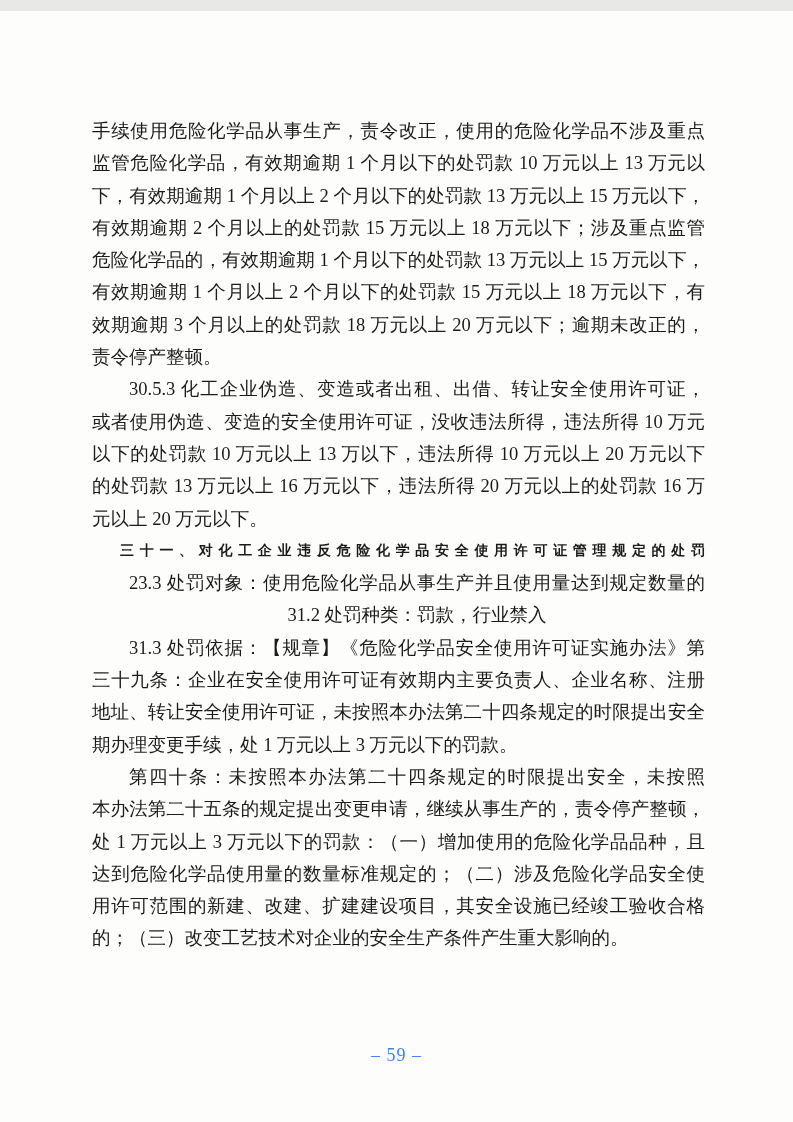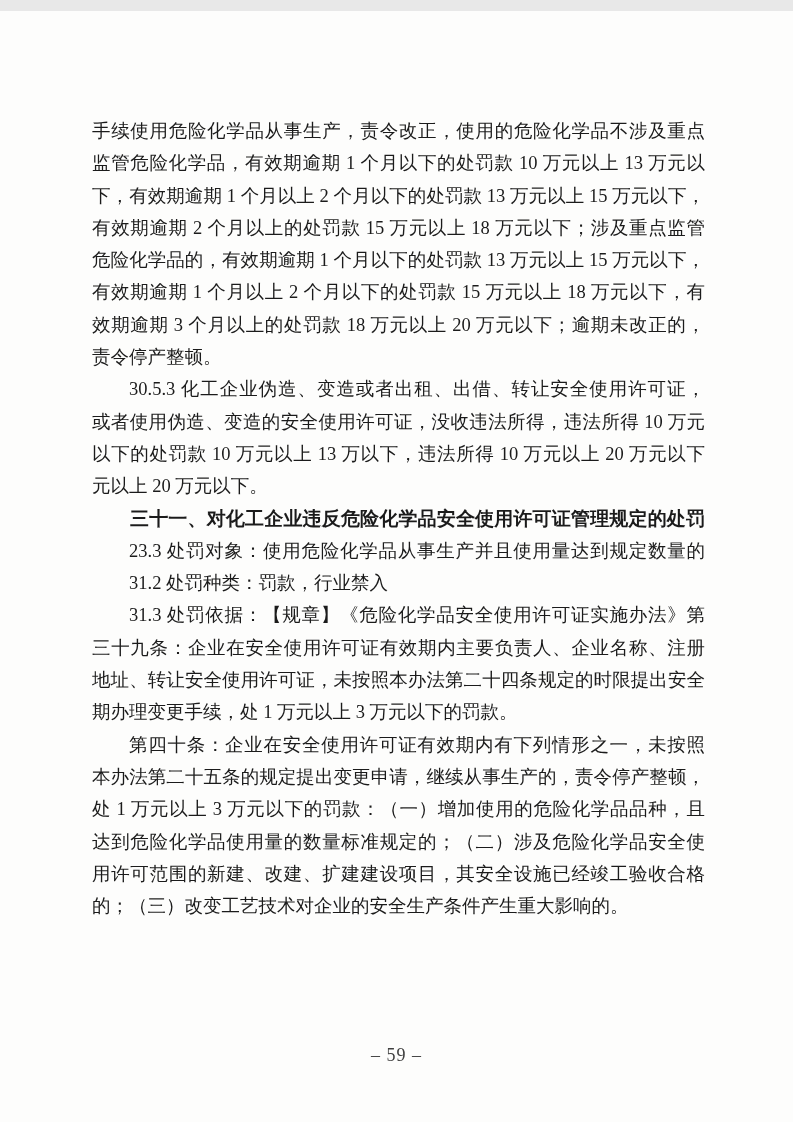--- a/index.html
+++ b/index.html
@@ -30,63 +30,65 @@
     text-align: left;
     white-space: normal;
     overflow: hidden;
   }
   .line.fill {
     text-align: justify;
     text-align-last: justify;
   }
   .line.indent {
     text-indent: 2em;
+    text-align: center;
   }
   .line.bold {
     font-weight: 700;
-    font-family: Liberation Serif, serif;
-    font-size: 19px;
+    font-family: Liberation Mono, monospace;
+    font-size: 14px;
   }
   .footer {
     position: absolute;
     left: 0;
     top: 1034px;
     width: 100%;
     text-align: center;
     font-size: 18px;
     font-family: "Liberation Serif", serif;
-    color: #404040;
+    color: #3b82f6;
     letter-spacing: 1px;
   }
 </style>
 </head>
 <body>
 
 <div class="page">
   <div class="content">
       <div class="line fill">手续使用危险化学品从事生产，责令改正，使用的危险化学品不涉及重点</div>
       <div class="line fill">监管危险化学品，有效期逾期 1 个月以下的处罚款 10 万元以上 13 万元以</div>
       <div class="line fill">下，有效期逾期 1 个月以上 2 个月以下的处罚款 13 万元以上 15 万元以下，</div>
       <div class="line fill">有效期逾期 2 个月以上的处罚款 15 万元以上 18 万元以下；涉及重点监管</div>
       <div class="line fill">危险化学品的，有效期逾期 1 个月以下的处罚款 13 万元以上 15 万元以下，</div>
       <div class="line fill">有效期逾期 1 个月以上 2 个月以下的处罚款 15 万元以上 18 万元以下，有</div>
       <div class="line fill">效期逾期 3 个月以上的处罚款 18 万元以上 20 万元以下；逾期未改正的，</div>
       <div class="line">责令停产整顿。</div>
       <div class="line fill indent">30.5.3 化工企业伪造、变造或者出租、出借、转让安全使用许可证，</div>
       <div class="line fill">或者使用伪造、变造的安全使用许可证，没收违法所得，违法所得 10 万元</div>
       <div class="line fill">以下的处罚款 10 万元以上 13 万以下，违法所得 10 万元以上 20 万元以下</div>
+      <div class="line fill">的处罚款 13 万元以上 16 万元以下，违法所得 20 万元以上的处罚款 16 万</div>
       <div class="line">元以上 20 万元以下。</div>
       <div class="line fill indent bold">三十一、对化工企业违反危险化学品安全使用许可证管理规定的处罚</div>
       <div class="line fill indent">23.3 处罚对象：使用危险化学品从事生产并且使用量达到规定数量的</div>
       <div class="line indent">31.2 处罚种类：罚款，行业禁入</div>
       <div class="line fill indent">31.3 处罚依据：【规章】《危险化学品安全使用许可证实施办法》第</div>
       <div class="line fill">三十九条：企业在安全使用许可证有效期内主要负责人、企业名称、注册</div>
       <div class="line fill">地址、转让安全使用许可证，未按照本办法第二十四条规定的时限提出安全</div>
       <div class="line">期办理变更手续，处 1 万元以上 3 万元以下的罚款。</div>
-      <div class="line fill indent">第四十条：企业在安全使用许可证有效期内有下列情形之一，未按照</div>
+      <div class="line fill indent">第四十条：未按照本办法第二十四条规定的时限提出安全，未按照</div>
       <div class="line fill">本办法第二十五条的规定提出变更申请，继续从事生产的，责令停产整顿，</div>
       <div class="line fill">处 1 万元以上 3 万元以下的罚款：（一）增加使用的危险化学品品种，且</div>
       <div class="line fill">达到危险化学品使用量的数量标准规定的；（二）涉及危险化学品安全使</div>
       <div class="line fill">用许可范围的新建、改建、扩建建设项目，其安全设施已经竣工验收合格</div>
       <div class="line">的；（三）改变工艺技术对企业的安全生产条件产生重大影响的。</div>
     </div>
   <div class="footer">– 59 –</div>
 </div>
 
 </body></html>

